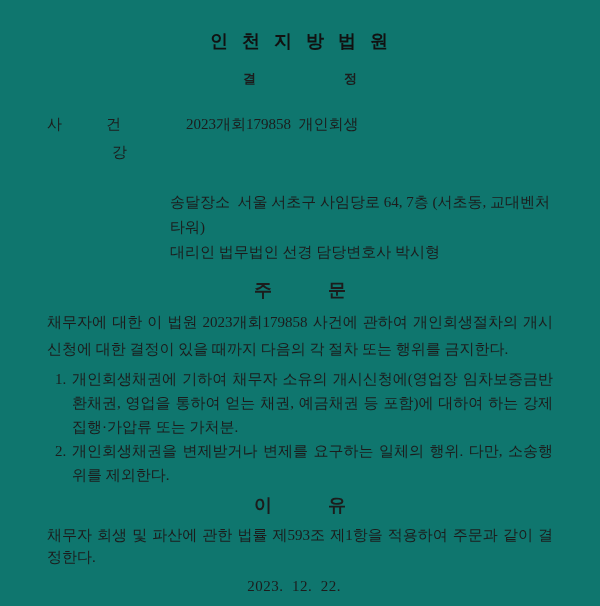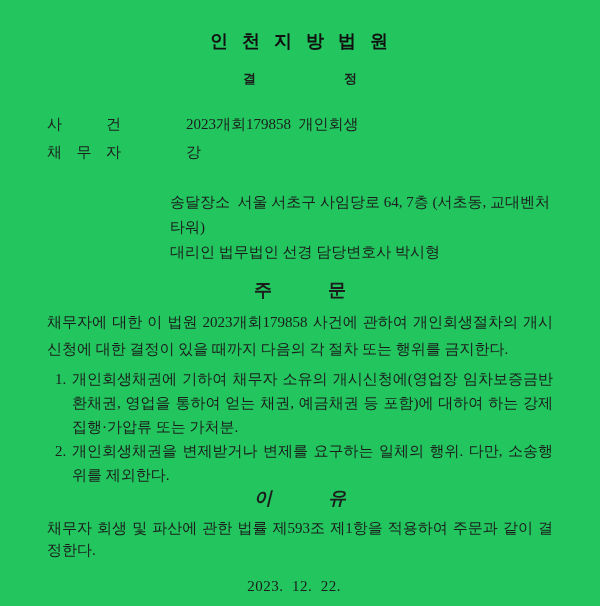--- a/index.html
+++ b/index.html
@@ -5,21 +5,21 @@
   html, body {
     margin: 0;
     padding: 0;
     background: #ffffff;
   }
   .page {
     position: relative;
     width: 600px;
     height: 606px;
     box-sizing: border-box;
-    background: #22c55e;
+    background: #0f766e;
     color: #1c1c1c;
     font-family: "Liberation Serif", "DejaVu Serif", serif;
     font-size: 15px;
     padding: 30px 47px 0 47px;
     overflow: hidden;
   }
   
   .court-title {
     text-align: center;
     font-family: "Liberation Sans", "DejaVu Sans", sans-serif;
@@ -98,21 +98,21 @@
     display: flex;
     line-height: 24px;
   }
   .order-item .item-number {
     flex: 0 0 17px;
   }
   .order-item .item-text {
     flex: 1 1 auto;
     text-align: justify;
   }
-  .reason-heading { margin-top: 0px; font-style: italic; }
+  .reason-heading { margin-top: 7px; }
   .reason-paragraph {
     margin-top: 8px;
     line-height: 22px;
     text-align: justify;
   }
   .decision-date {
     position: absolute;
     left: 0;
     right: 12px;
     top: 578px;
@@ -131,21 +131,20 @@
   <div class="decision-title">
     <span class="spread-wide">결 정</span>
   </div>
 
   <div class="case-rows">
     <div class="case-row">
       <span class="row-label">사 건</span>
       <span class="row-value">2023개회179858  개인회생</span>
     </div>
     <div class="case-row">
-      <span class="row-label">채 무 자</span>
       <span class="row-value">강</span>
     </div>
   </div>
 
   <div class="party-details">
     <div>송달장소  서울 서초구 사임당로 64, 7층 (서초동, 교대벤처타워)</div>
     <div>대리인 법무법인 선경 담당변호사 박시형</div>
   </div>
 
   <div class="section-heading order-heading">

